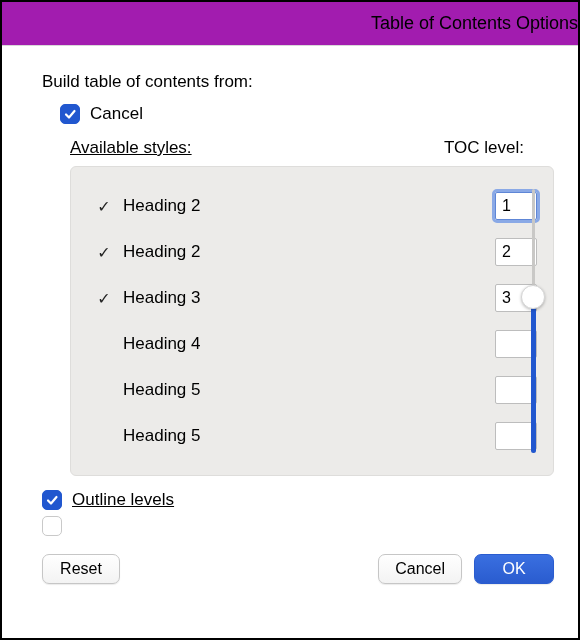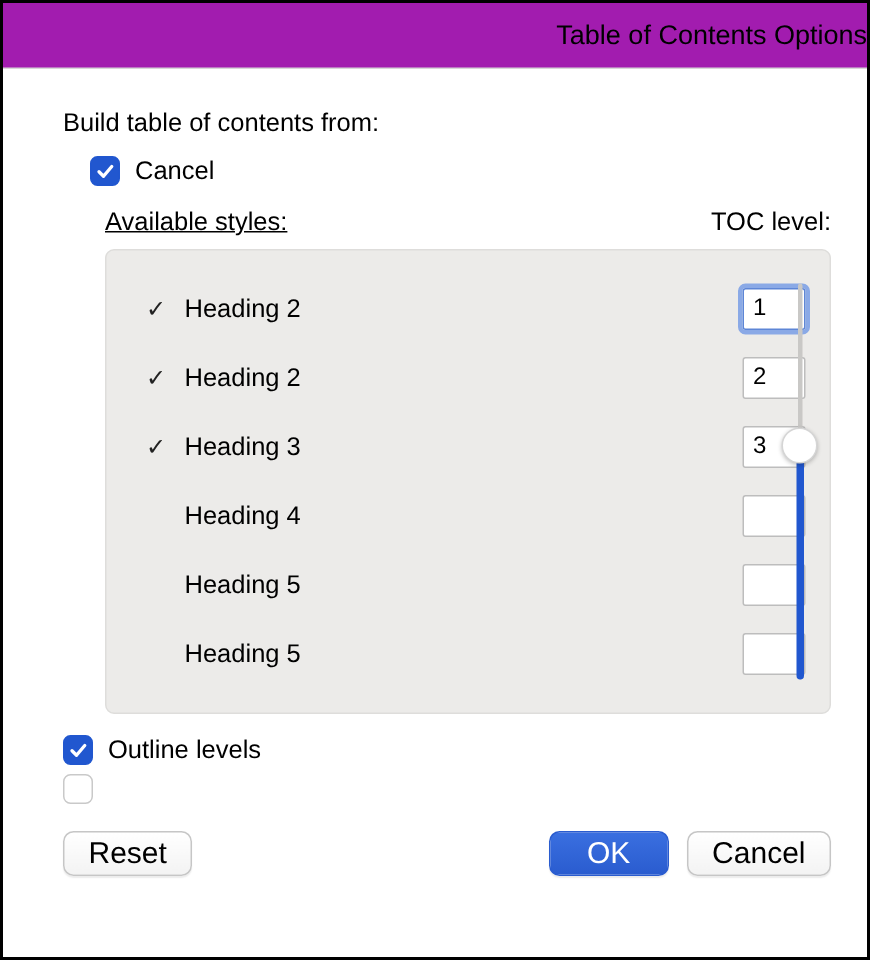--- a/index.html
+++ b/index.html
@@ -52,21 +52,21 @@
   }
   .checkbox.checked svg { display: block; }
   .checkbox svg { display: none; }
   .indent-1 { margin-left: 18px; }
 
   .columns-header {
     display: flex;
     margin: 14px 0 8px 28px;
   }
   .columns-header .left { flex: 1; text-decoration: underline; }
-  .columns-header .right { width: 140px; text-align: right; }
+  .columns-header .right { width: 140px; text-align: center; }
 
   .styles-box {
     margin-left: 28px;
     background: #ecebe9;
     border: 1px solid #dedddb;
     border-radius: 6px;
     padding: 16px 16px 16px 20px;
     position: relative;
   }
   .style-row {
@@ -127,36 +127,36 @@
     position: absolute;
     left: -2px;
     width: 24px;
     height: 24px;
     background: #fff;
     border: 1px solid #d5d5d5;
     border-radius: 50%;
     box-shadow: 0 1px 3px rgba(0,0,0,0.25);
   }
 
-  .bottom-checks { margin-top: 14px; }
+  .bottom-checks { margin-top: 14px; text-decoration: underline; }
 
   .button-row {
     display: flex;
     margin-top: 18px;
     gap: 12px;
   }
   .spacer { flex: 1; }
   .btn {
     height: 30px;
     min-width: 78px;
     padding: 0 16px;
     border-radius: 7px;
     border: 1px solid #c6c6c6;
     background: linear-gradient(#ffffff, #f3f3f3);
-    font-size: 20px;
+    font-size: 16px;
     font-family: inherit;
     box-shadow: 0 1px 1px rgba(0,0,0,0.08);
     cursor: default;
   }
   .btn.primary {
     background: linear-gradient(#3a6fe0, #2a5ccf);
     border-color: #2a5ccf;
     color: #fff;
     min-width: 80px;
   }
@@ -244,17 +244,17 @@
     <div class="checkbox-row">
       <span class="checkbox">
         
       </span>
     </div>
   </div>
 
   <div class="button-row">
     <button class="btn">Reset</button>
     <div class="spacer"></div>
+    <button class="btn">Cancel</button>
     <button class="btn primary">OK</button>
-    <button class="btn">Cancel</button>
   </div>
 
 </div>
 
 </body></html>

